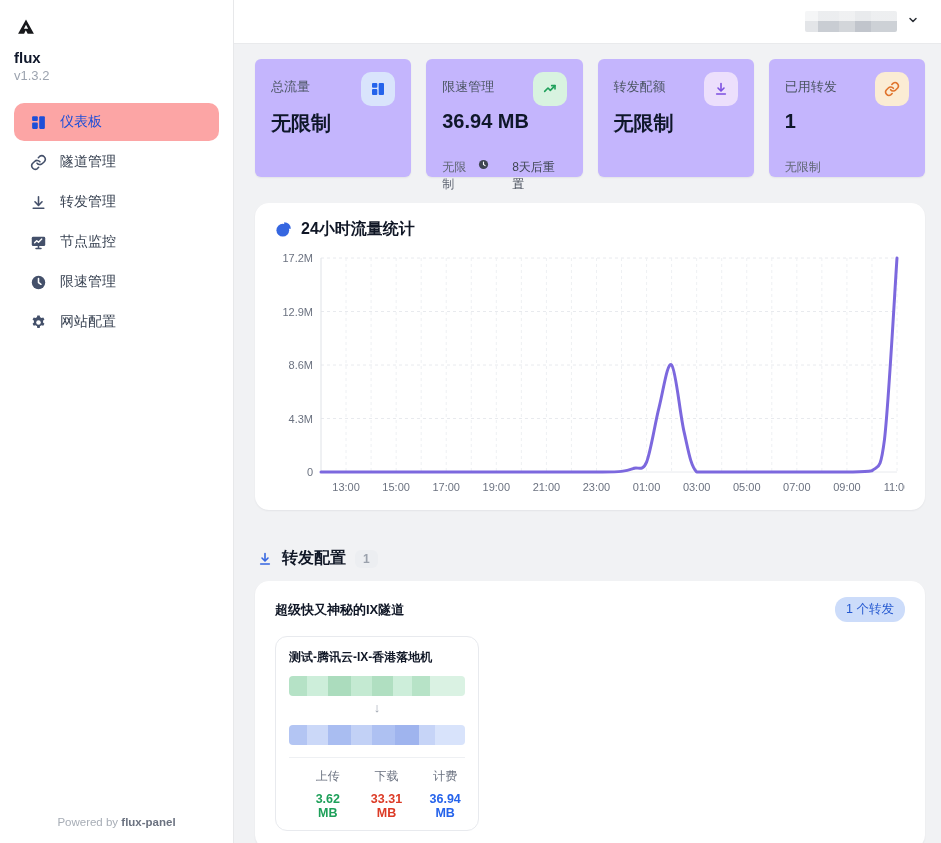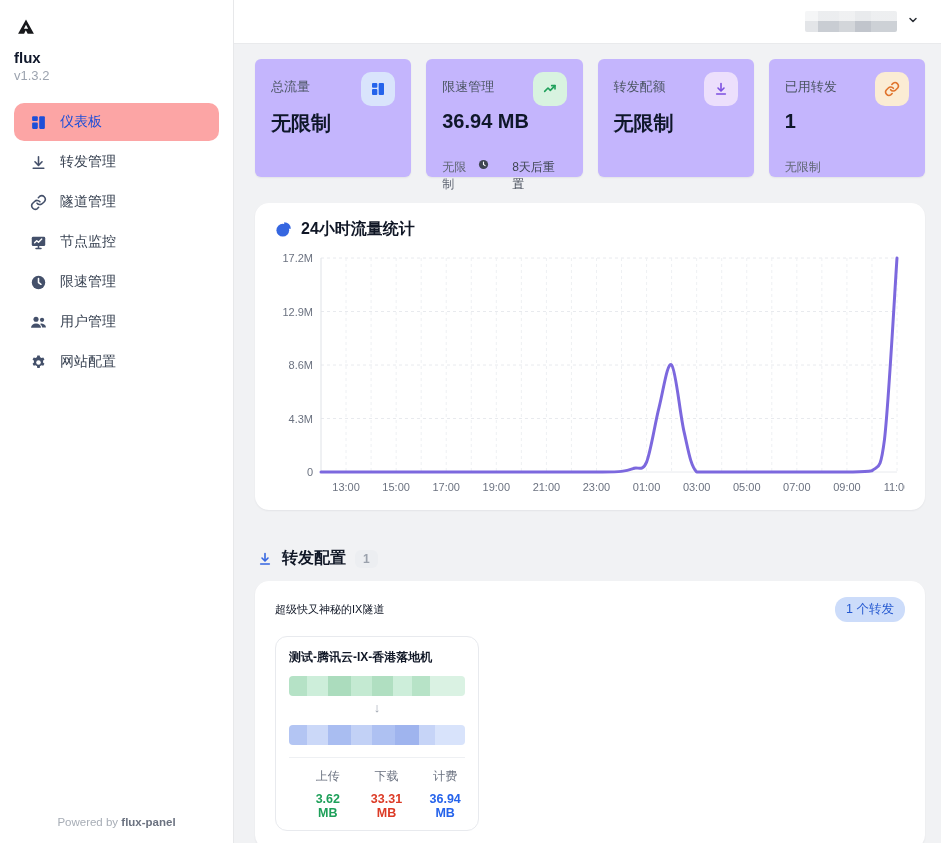--- a/index.html
+++ b/index.html
@@ -53,21 +53,21 @@
   .section-title-row { display:flex; align-items:center; gap:9px; }
   .section-title { font-size:16px; font-weight:bold; color:#101726; }
   #chart-svg { width:100%; height:252px; margin-top:8px; display:block; }
   
   .fwd-header { display:flex; align-items:center; gap:9px; margin:38px 0 12px 2px; }
   .count-badge { background:#eceef1; color:#9aa1ac; font-size:12px; padding:2px 8px;
                  border-radius:6px; font-weight:600; }
   .fwd-card { background:#fff; border-radius:14px; padding:16px 20px 18px;
               box-shadow:0 1px 2px rgba(15,23,42,.06); }
   .group-header { display:flex; justify-content:space-between; align-items:center; }
-  .group-title { font-size:11px; font-weight:normal; color:#101726; }
+  .group-title { font-size:13px; font-weight:bold; color:#101726; }
   .badge-blue { background:#ccdcfa; color:#2458d0; font-size:12.5px; padding:4px 11px; border-radius:12px; }
   .tunnel-card { width:204px; border:1px solid #e8eaee; border-radius:12px; padding:12px 13px 10px; margin-top:14px; background:#fff; }
   .tunnel-name { font-size:12px; font-weight:700; color:#101726; }
   .pill { height:20px; border-radius:4px; margin-top:10px; }
   .pill-green { background-color:#daf2e3;
     background-image:linear-gradient(90deg,#b5e2c6 2% 10%,#cdeeda 10% 22%,#abdcbd 22% 35%,#c4ead2 35% 47%,#b0dfc1 47% 59%,#cdeeda 59% 70%,#b7e3c7 70% 80%,#daf2e3 80% 100%); }
   .pill-blue { background-color:#d8e3fb;
     background-image:linear-gradient(90deg,#b3c5f3 2% 10%,#cbd8f8 10% 22%,#a9bdf1 22% 35%,#c2d1f6 35% 47%,#aec1f2 47% 60%,#9fb4ee 60% 74%,#c6d4f7 74% 83%,#d8e3fb 83% 100%); }
   .arrow-mid { text-align:center; color:#9ca3af; font-size:13px; line-height:15px; margin-top:4px; }
   .tunnel-divider { border-top:1px solid #eef0f3; margin-top:12px; }
@@ -99,65 +99,54 @@
             <rect x="3" y="3" width="8" height="7" rx="1.5"></rect>
             <rect x="13" y="3" width="8" height="18" rx="1.5"></rect>
             <rect x="3" y="12" width="8" height="9" rx="1.5"></rect>
           </svg>
       </span>
       <span>仪表板</span>
     </div>
     <div class="nav-item">
       <span class="nicon">
         <svg width="17" height="17" viewBox="0 0 24 24" fill="none" stroke="currentColor" stroke-width="2.2" stroke-linecap="round" stroke-linejoin="round">
+            <path d="M10 13a5 5 0 0 0 7.5.5l3-3a5 5 0 0 0-7-7l-1.7 1.7"></path>
+            <path d="M14 11a5 5 0 0 0-7.5-.5l-3 3a5 5 0 0 0 7 7l1.7-1.7"></path>
+          </svg>
+      </span>
+      <span>隧道管理</span>
+    </div>
+    <div class="nav-item">
+      <span class="nicon">
+        <svg width="17" height="17" viewBox="0 0 24 24" fill="none" stroke="currentColor" stroke-width="2.2" stroke-linecap="round" stroke-linejoin="round">
             <path d="M12 4v11"></path>
             <path d="m7 11 5 5 5-5"></path>
             <path d="M4.5 20h15"></path>
           </svg>
       </span>
       <span>转发管理</span>
-    </div>
-    <div class="nav-item">
-      <span class="nicon">
-        <svg width="17" height="17" viewBox="0 0 24 24" fill="none" stroke="currentColor" stroke-width="2.2" stroke-linecap="round" stroke-linejoin="round">
-            <path d="M10 13a5 5 0 0 0 7.5.5l3-3a5 5 0 0 0-7-7l-1.7 1.7"></path>
-            <path d="M14 11a5 5 0 0 0-7.5-.5l-3 3a5 5 0 0 0 7 7l1.7-1.7"></path>
-          </svg>
-      </span>
-      <span>隧道管理</span>
     </div>
     <div class="nav-item">
       <span class="nicon">
         <svg width="17" height="17" viewBox="0 0 24 24">
             <rect x="2.5" y="4" width="19" height="13" rx="2" fill="currentColor"></rect>
             <path d="m6.5 12.5 3-3 2.5 2 4.5-4.5" fill="none" stroke="#fff" stroke-width="2" stroke-linecap="round" stroke-linejoin="round"></path>
             <path d="M8.5 20.5h7M12 17v3.5" stroke="currentColor" stroke-width="2.2" stroke-linecap="round"></path>
           </svg>
       </span>
       <span>节点监控</span>
     </div>
     <div class="nav-item">
       <span class="nicon">
         <svg width="17" height="17" viewBox="0 0 24 24">
             <circle cx="12" cy="12" r="9.5" fill="currentColor"></circle>
             <path d="M12 6.5V12l3.5 2.5" fill="none" stroke="#fff" stroke-width="2.2" stroke-linecap="round" stroke-linejoin="round"></path>
           </svg>
       </span>
       <span>限速管理</span>
-    </div>
-    <div class="nav-item">
-      <span class="nicon">
-        <svg width="17" height="17" viewBox="0 0 24 24" fill="currentColor">
-            <circle cx="8.5" cy="7.5" r="3.6"></circle>
-            <path d="M1.5 19.5c0-3.6 3-6 7-6s7 2.4 7 6z"></path>
-            <circle cx="17" cy="8.2" r="3"></circle>
-            <path d="M17.5 13.6c3 .3 5 2.4 5 5.4h-5.3c-.3-2.2-1.3-4-3-5 1-.3 2.1-.5 3.3-.4z"></path>
-          </svg>
-      </span>
-      <span>用户管理</span>
     </div>
     <div class="nav-item">
       <span class="nicon">
         <svg width="17" height="17" viewBox="0 0 24 24" fill="currentColor">
             <path d="M10.3 2h3.4l.5 2.6a7.6 7.6 0 0 1 2 1.2l2.5-.9 1.7 3-2 1.7a7.7 7.7 0 0 1 0 2.4l2 1.7-1.7 3-2.5-.9a7.6 7.6 0 0 1-2 1.2l-.5 2.6h-3.4l-.5-2.6a7.6 7.6 0 0 1-2-1.2l-2.5.9-1.7-3 2-1.7a7.7 7.7 0 0 1 0-2.4l-2-1.7 1.7-3 2.5.9a7.6 7.6 0 0 1 2-1.2z"></path>
             <circle cx="12" cy="12" r="3.2" fill="#fff"></circle>
           </svg>
       </span>
       <span>网站配置</span>
     </div>

